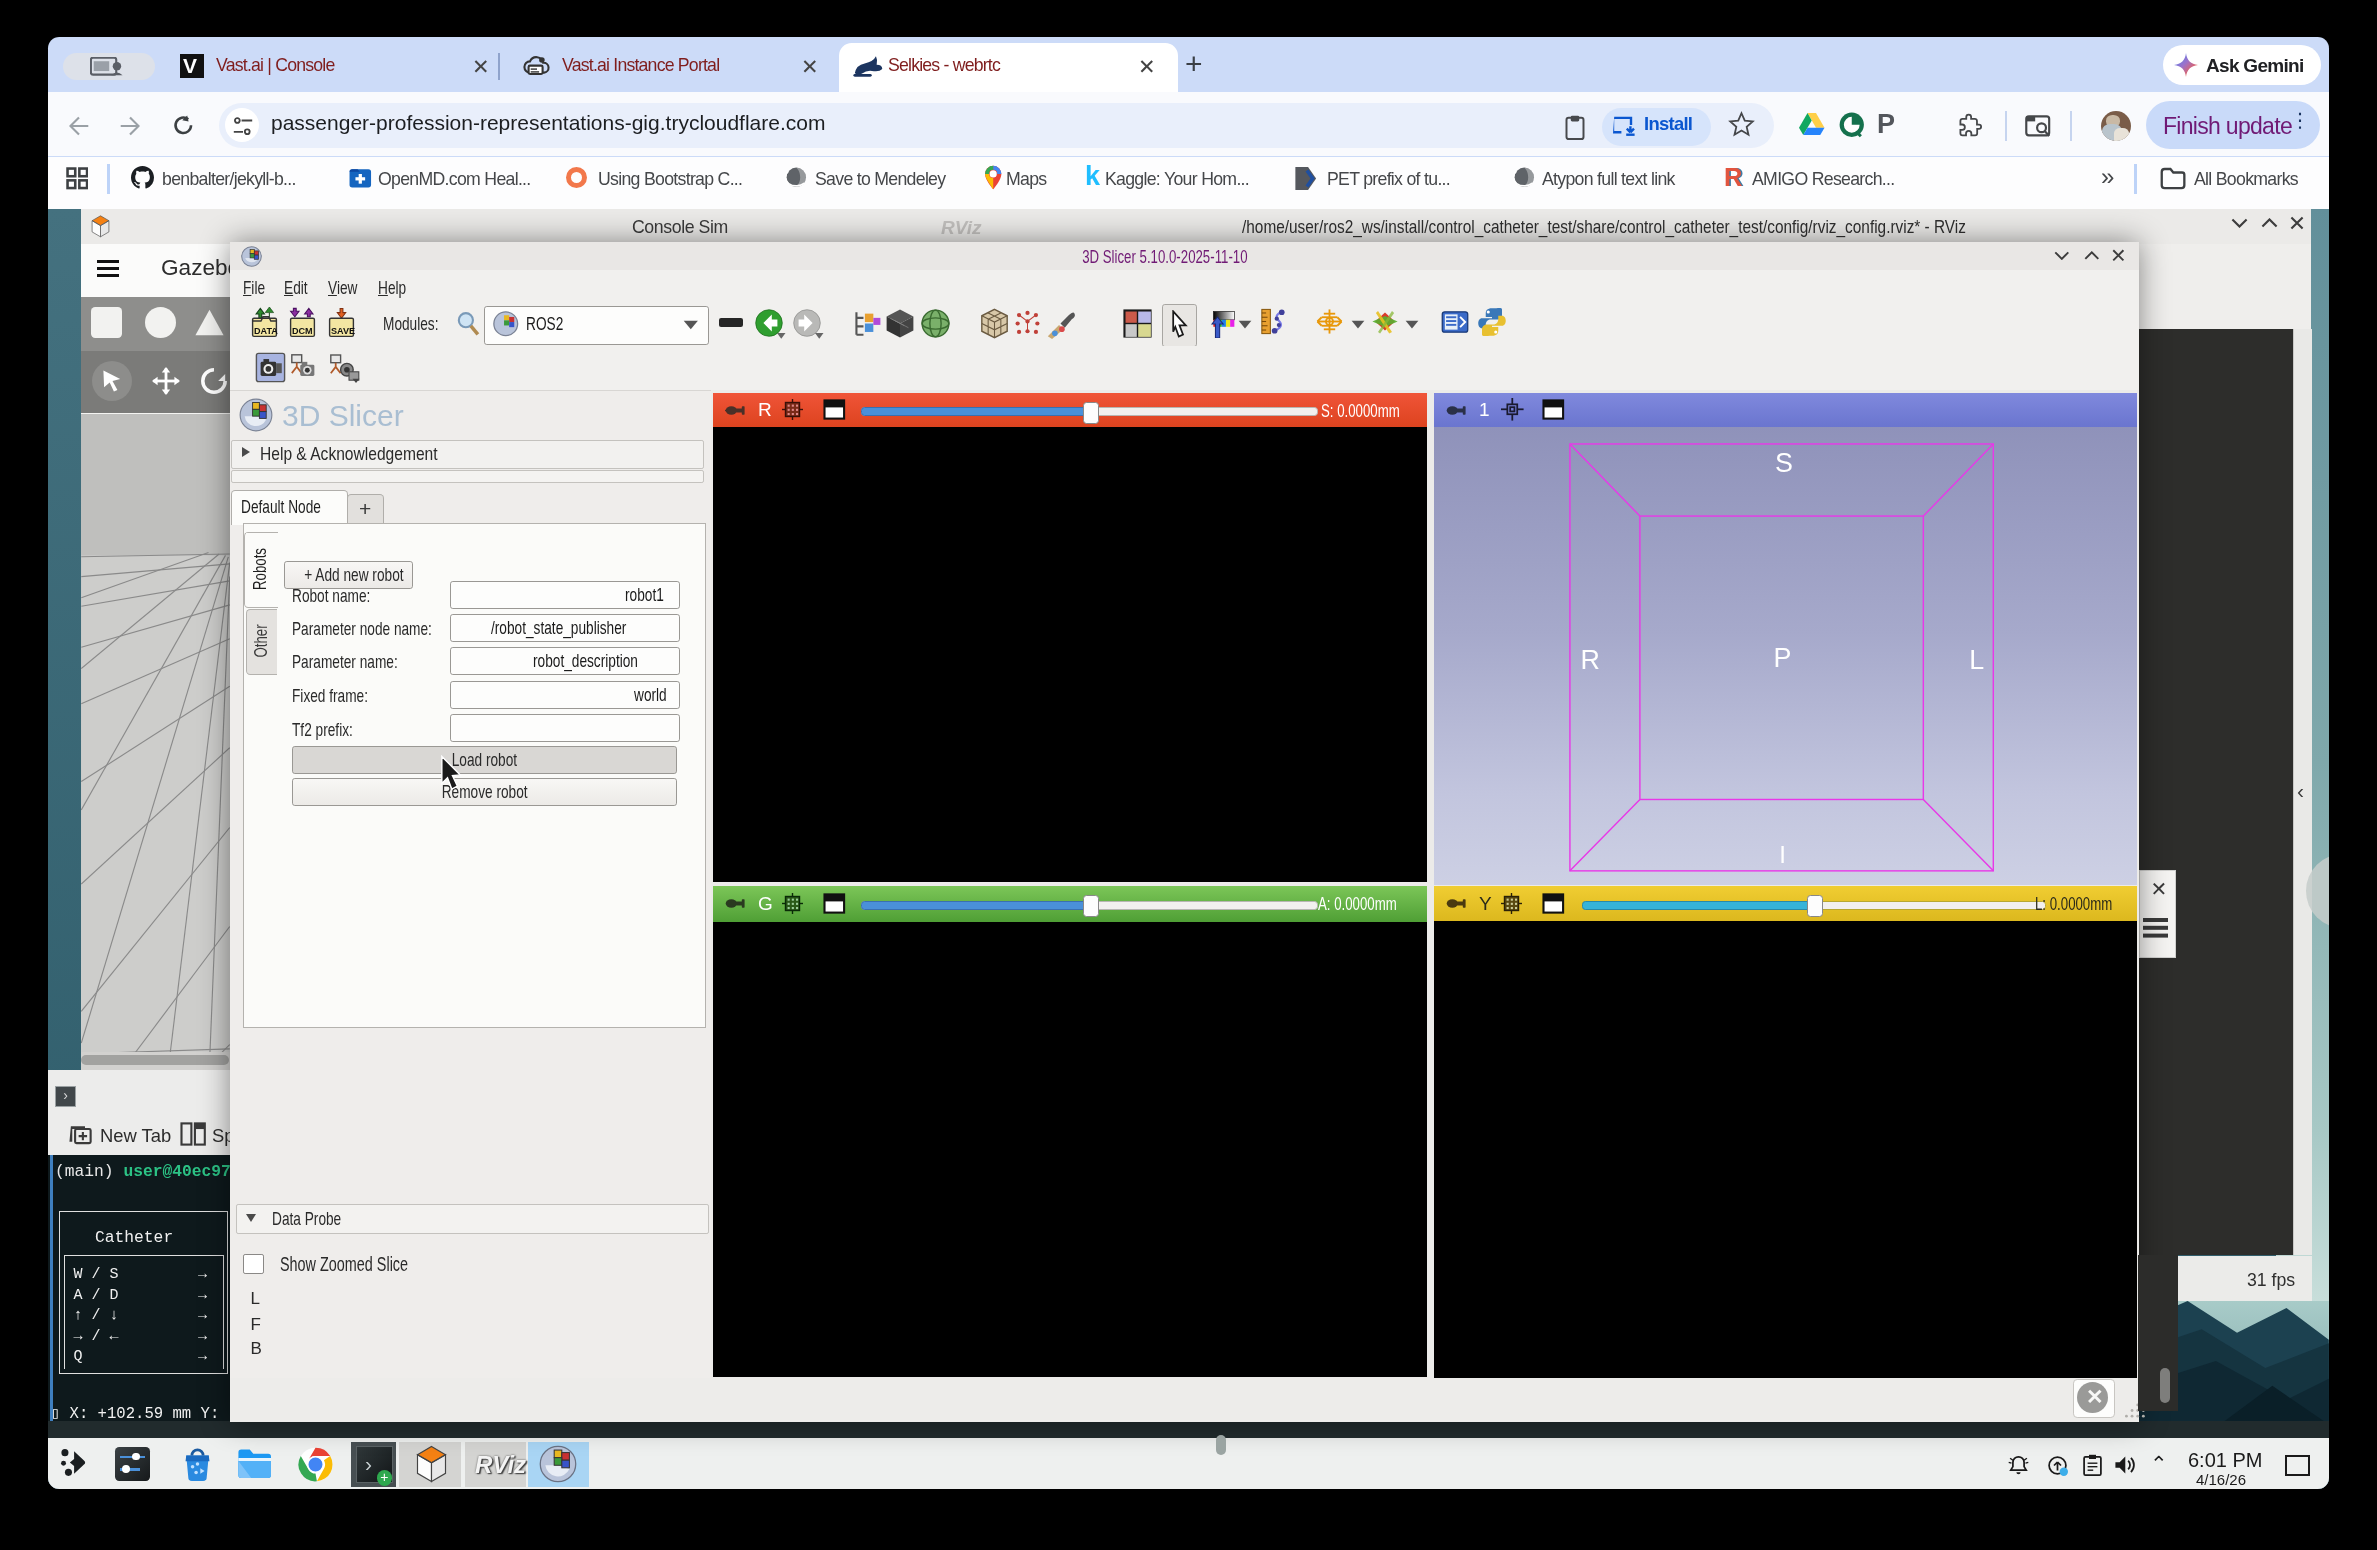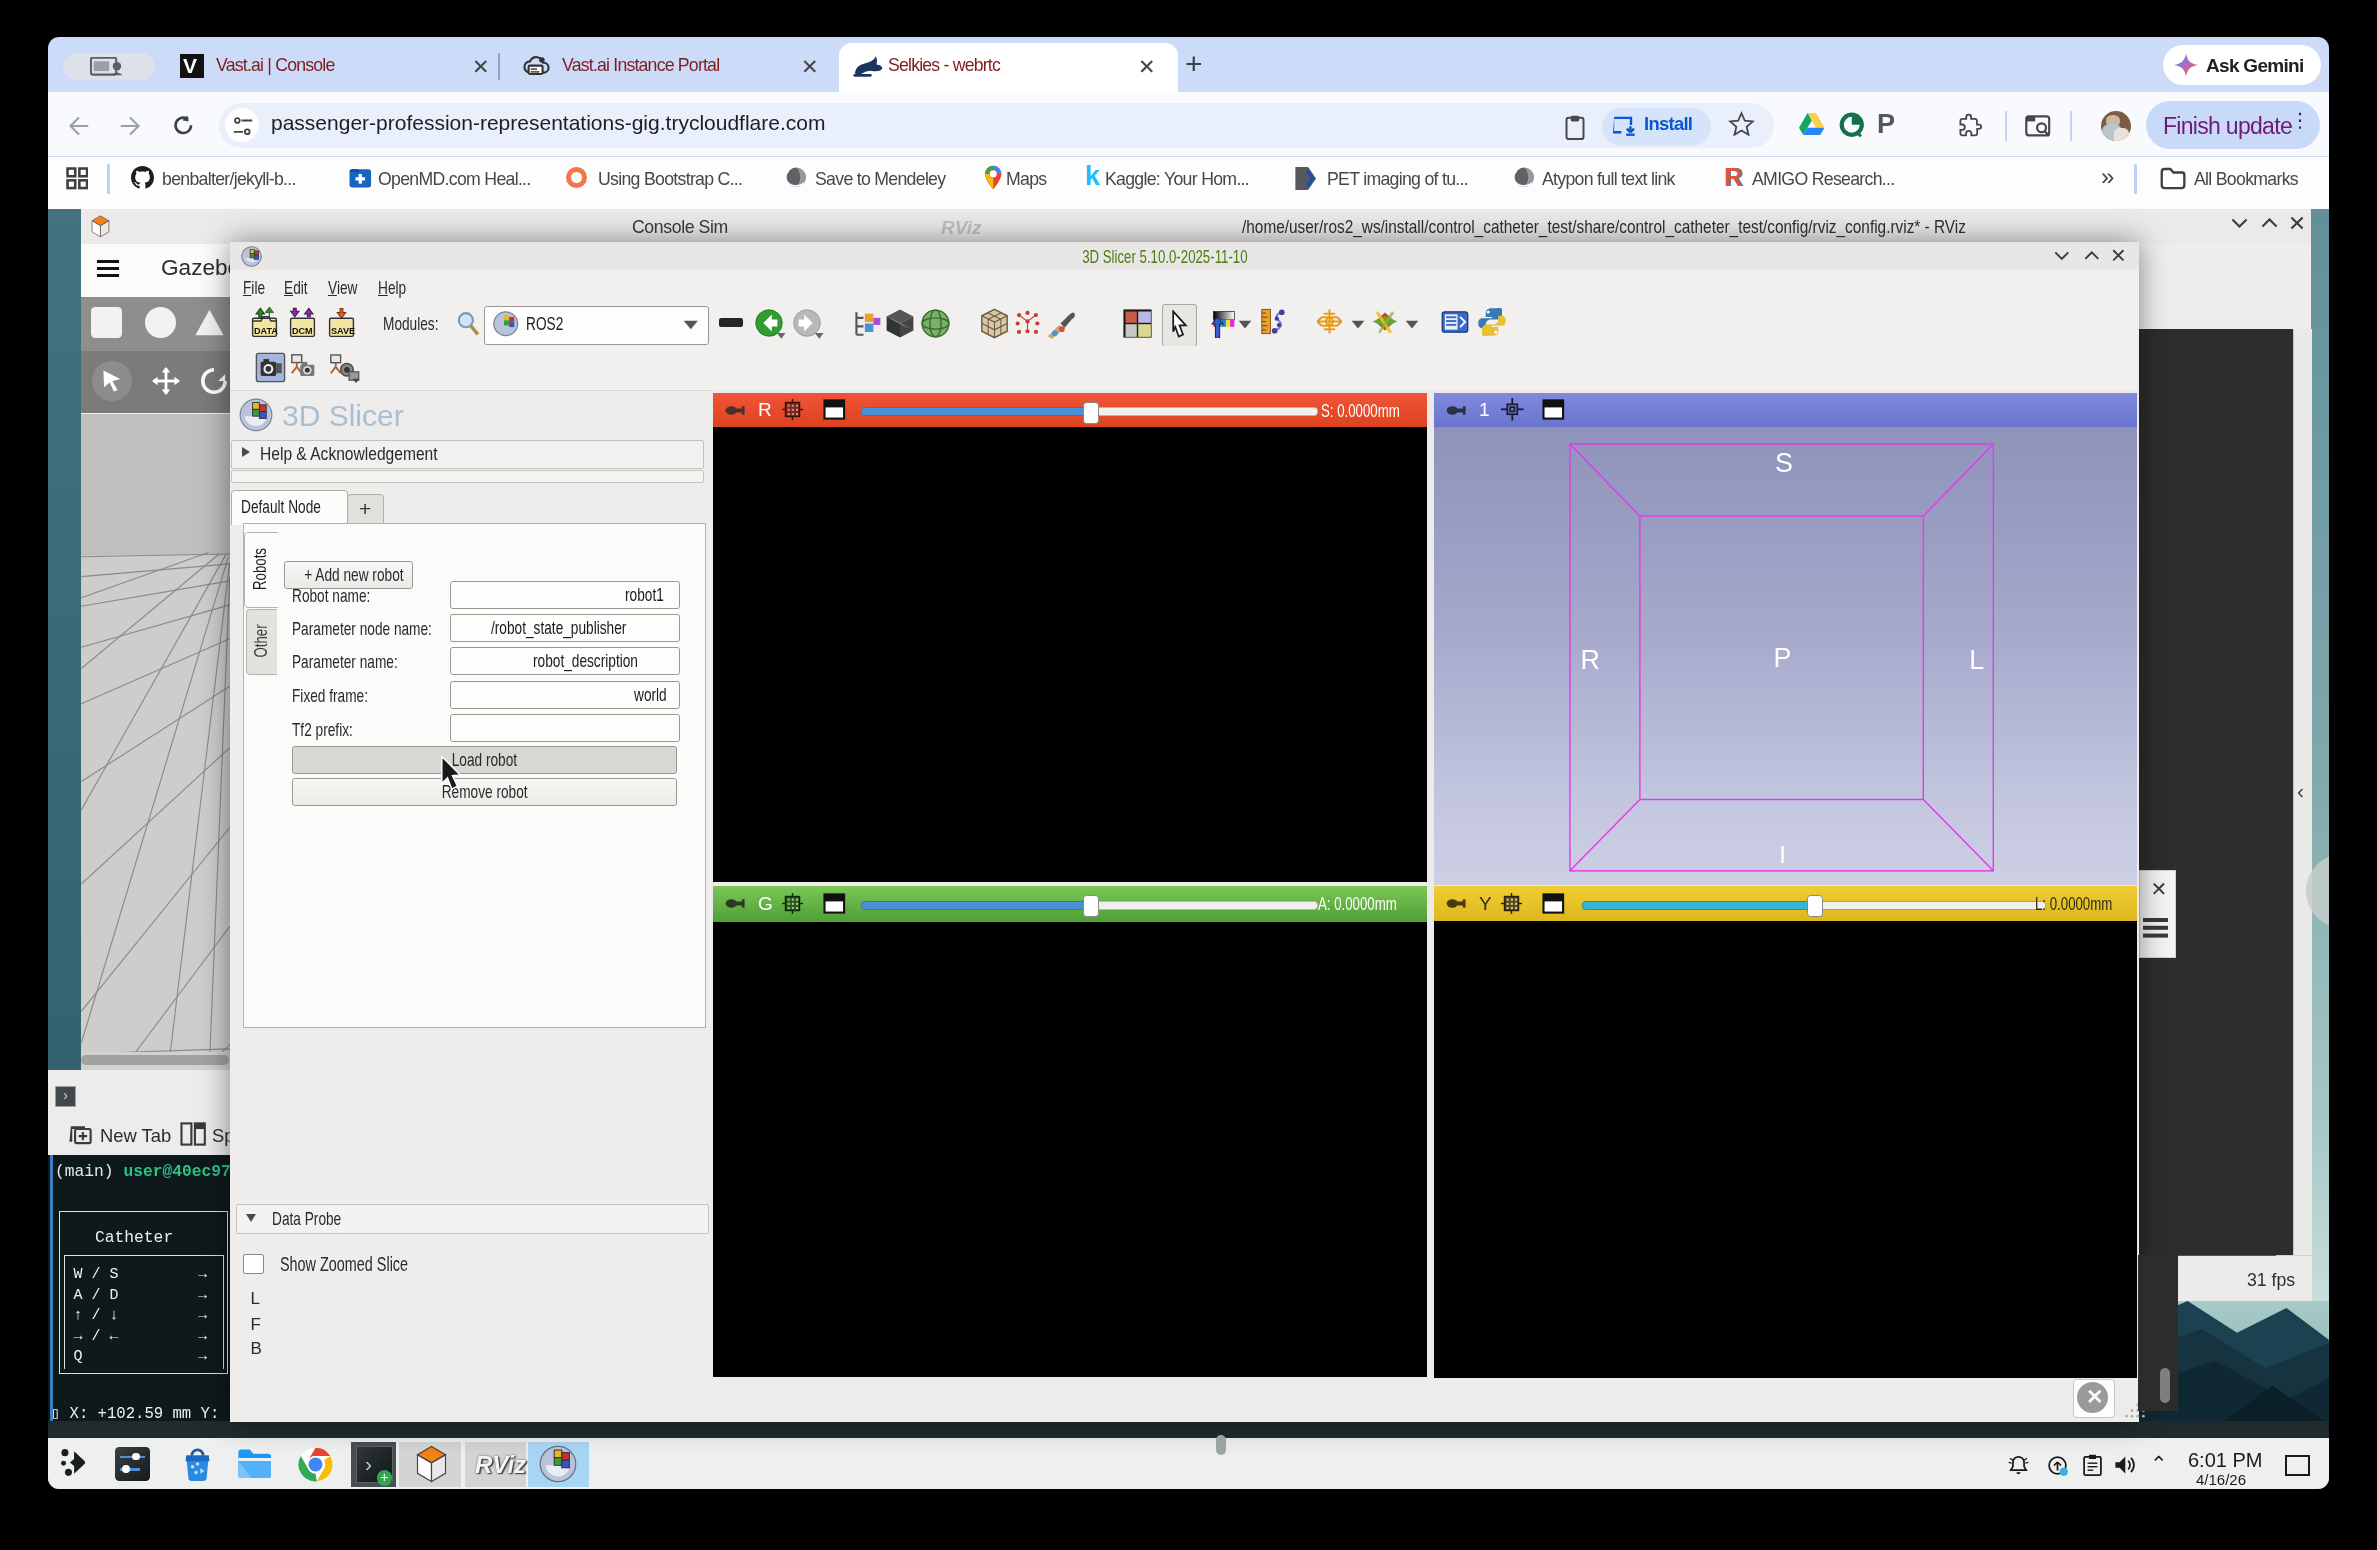--- a/index.html
+++ b/index.html
@@ -178,21 +178,21 @@
         <path d="M2 17 c1 8 8 17 16 30 l0 -22 a8 8 0 0 1 -8 -8z" fill="#fbbc04"></path>
         <circle cx="18" cy="17" r="7" fill="#fff"></circle>
       </svg>
     <div class="abs bktxt" style="left:958px;top:132px;">Maps</div>
     <div class="abs" style="left:1037px;top:124px;font-size:27px;font-weight:bold;color:#20beff;">k</div>
     <div class="abs bktxt" style="left:1057px;top:132px;text-align:right;">Kaggle: Your Hom...</div>
     <svg class="abs" style="left:1245px;top:130px" width="25.5" height="23" viewBox="0 0 44 40">
         <path d="M4 0 h22 l14 20 l-14 20 h-22 z" fill="#55585e"></path>
         <path d="M24 6 l10 14 l-10 14" fill="none" stroke="#1f4fa0" stroke-width="6"></path>
       </svg>
-    <div class="abs bktxt" style="left:1279px;top:132px;">PET imaging of tu...</div>
+    <div class="abs bktxt" style="left:1279px;top:132px;">PET prefix of tu...</div>
     <svg class="abs" style="left:1465px;top:129px" width="22.6" height="22.6" viewBox="0 0 42 42">
         <circle cx="21" cy="21" r="18" fill="#5f6368"></circle>
         <path d="M21 3 a18 18 0 0 1 0 36 a26 26 0 0 0 0 -36z" fill="#fff" opacity="0.35"></path>
         <path d="M6 10 a18 14 0 0 0 30 22" fill="none" stroke="#fff" stroke-width="3"></path>
       </svg>
     <div class="abs bktxt" style="left:1494px;top:132px;">Atypon full text link</div>
     <div class="abs" style="left:1676px;top:126px;font-size:25.5px;font-weight:bold;color:#e2543e;text-shadow:1.4px 0 #3a7ca8;">R</div>
     <div class="abs bktxt" style="left:1704px;top:132px;">AMIGO Research...</div>
     <div class="abs" style="left:2053px;top:126px;font-size:24px;color:#45474a;">»</div>
     <div class="abs" style="left:2086px;top:127px;width:2.8px;height:30px;background:#bdd3f8;"></div>
@@ -443,21 +443,21 @@
 
         <div class="abs" style="left:0;top:0;width:1909px;height:27.6px;background:#e9e7e5;border-bottom:0.7px solid #d0cecb;"></div>
         <svg class="abs" style="left:10.6px;top:3.5px" width="21" height="21" viewBox="0 0 30 30">
             <circle cx="15" cy="15" r="14" fill="#b9c4da" stroke="#7a8294" stroke-width="1.5"></circle>
             <path d="M6 17 a10 9 0 0 0 18 2 l-9 -2z" fill="#dfe5ef"></path>
             <rect x="13" y="5" width="6" height="6" fill="#e8b820" stroke="#333" stroke-width="1"></rect>
             <rect x="19" y="7" width="6" height="6" fill="#c83232" stroke="#333" stroke-width="1"></rect>
             <rect x="13" y="11" width="6" height="6" fill="#3a9a3a" stroke="#333" stroke-width="1"></rect>
             <rect x="19" y="13" width="6" height="6" fill="#3854c8" stroke="#333" stroke-width="1"></rect>
           </svg>
-        <div class="abs" style="left:723px;top:4.2px;width:424px;text-align:center;font-size:18.4px;color:#4d7c0f;"><span class="qtc">3D Slicer 5.10.0-2025-11-10</span></div>
+        <div class="abs" style="left:723px;top:4.2px;width:424px;text-align:center;font-size:18.4px;color:#701a75;"><span class="qtc">3D Slicer 5.10.0-2025-11-10</span></div>
         <svg class="abs" style="left:1824px;top:9.2px" width="15.6" height="9.2" viewBox="0 0 24 14">
             <path d="M2 2 L12 12 L22 2" fill="none" stroke="#3d3d3d" stroke-width="3"></path>
           </svg>
         <svg class="abs" style="left:1854px;top:9.2px" width="15.6" height="9.2" viewBox="0 0 24 14">
             <path d="M2 12 L12 2 L22 12" fill="none" stroke="#3d3d3d" stroke-width="3"></path>
           </svg>
         <svg class="abs" style="left:1882px;top:7px" width="12.7" height="12.7" viewBox="0 0 20 20">
             <path d="M2 2 L18 18 M18 2 L2 18" stroke="#3d3d3d" stroke-width="3"></path>
           </svg>
 

